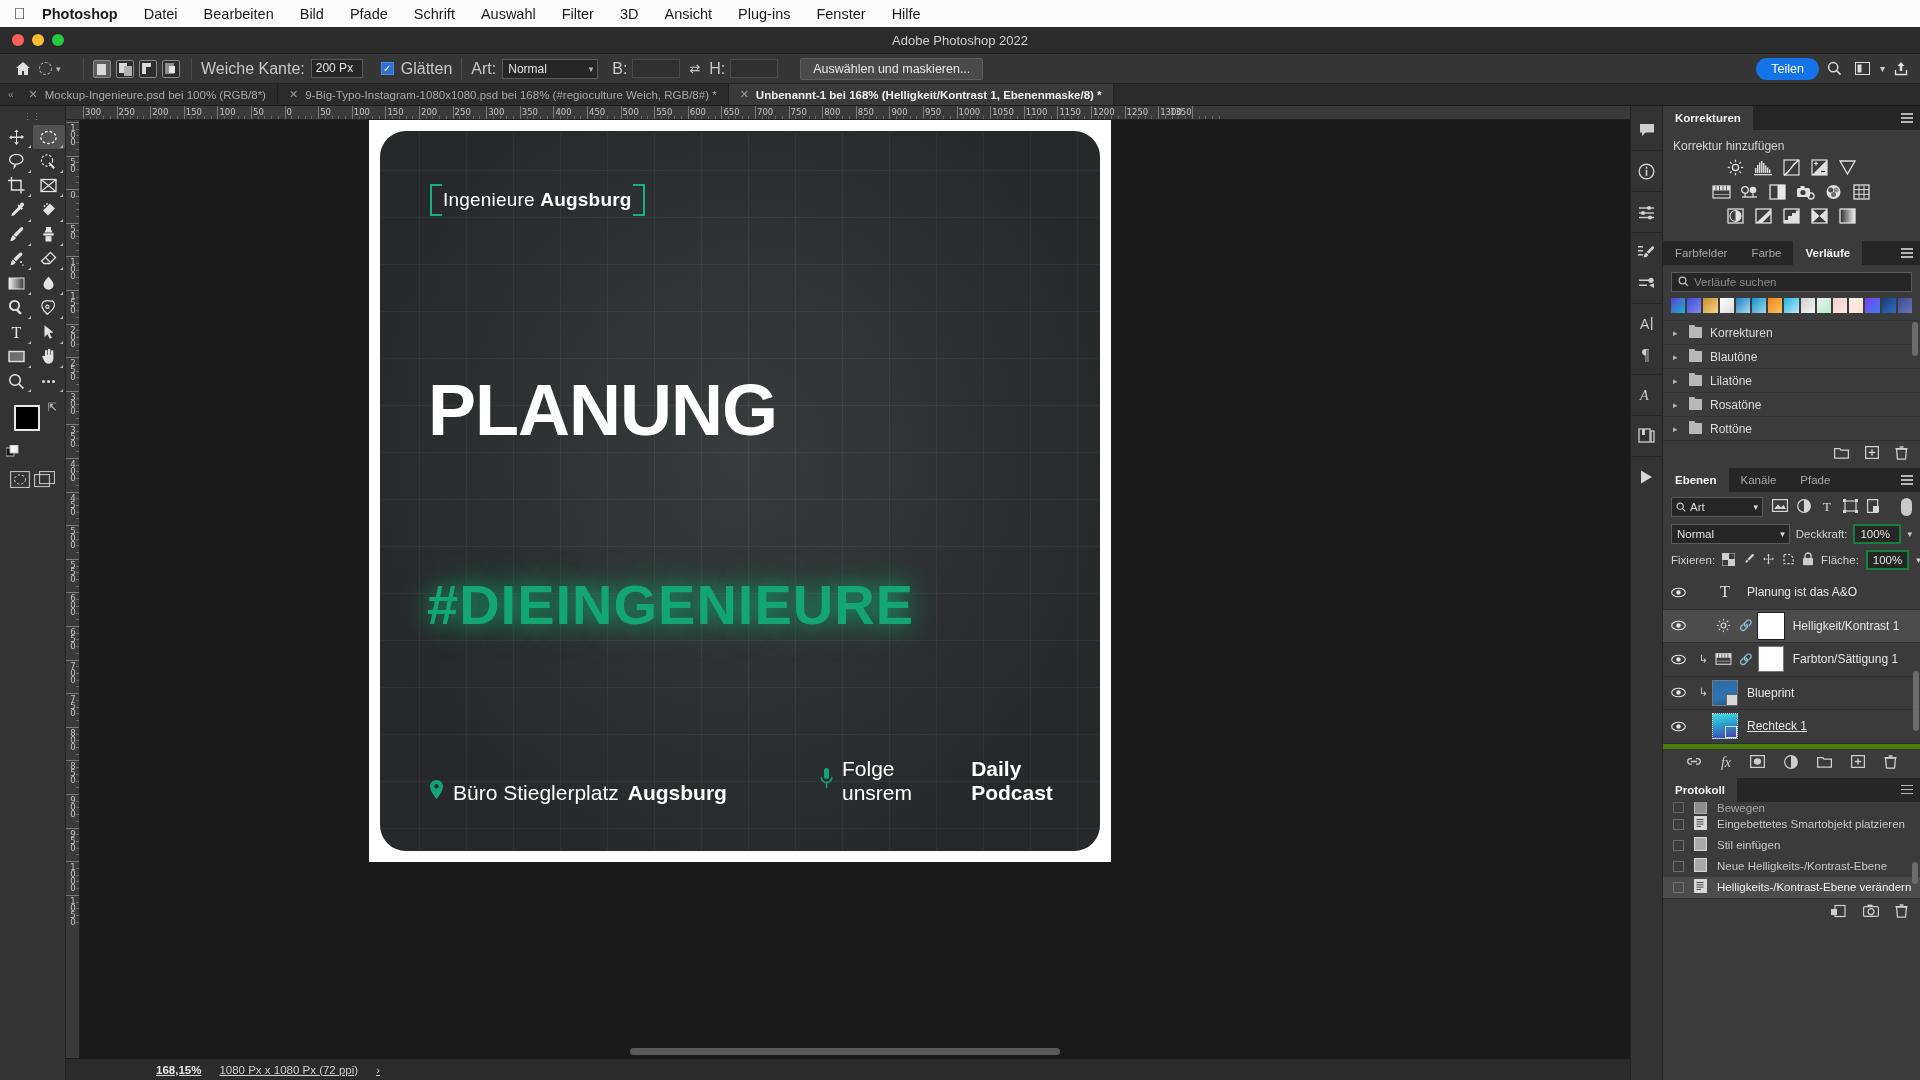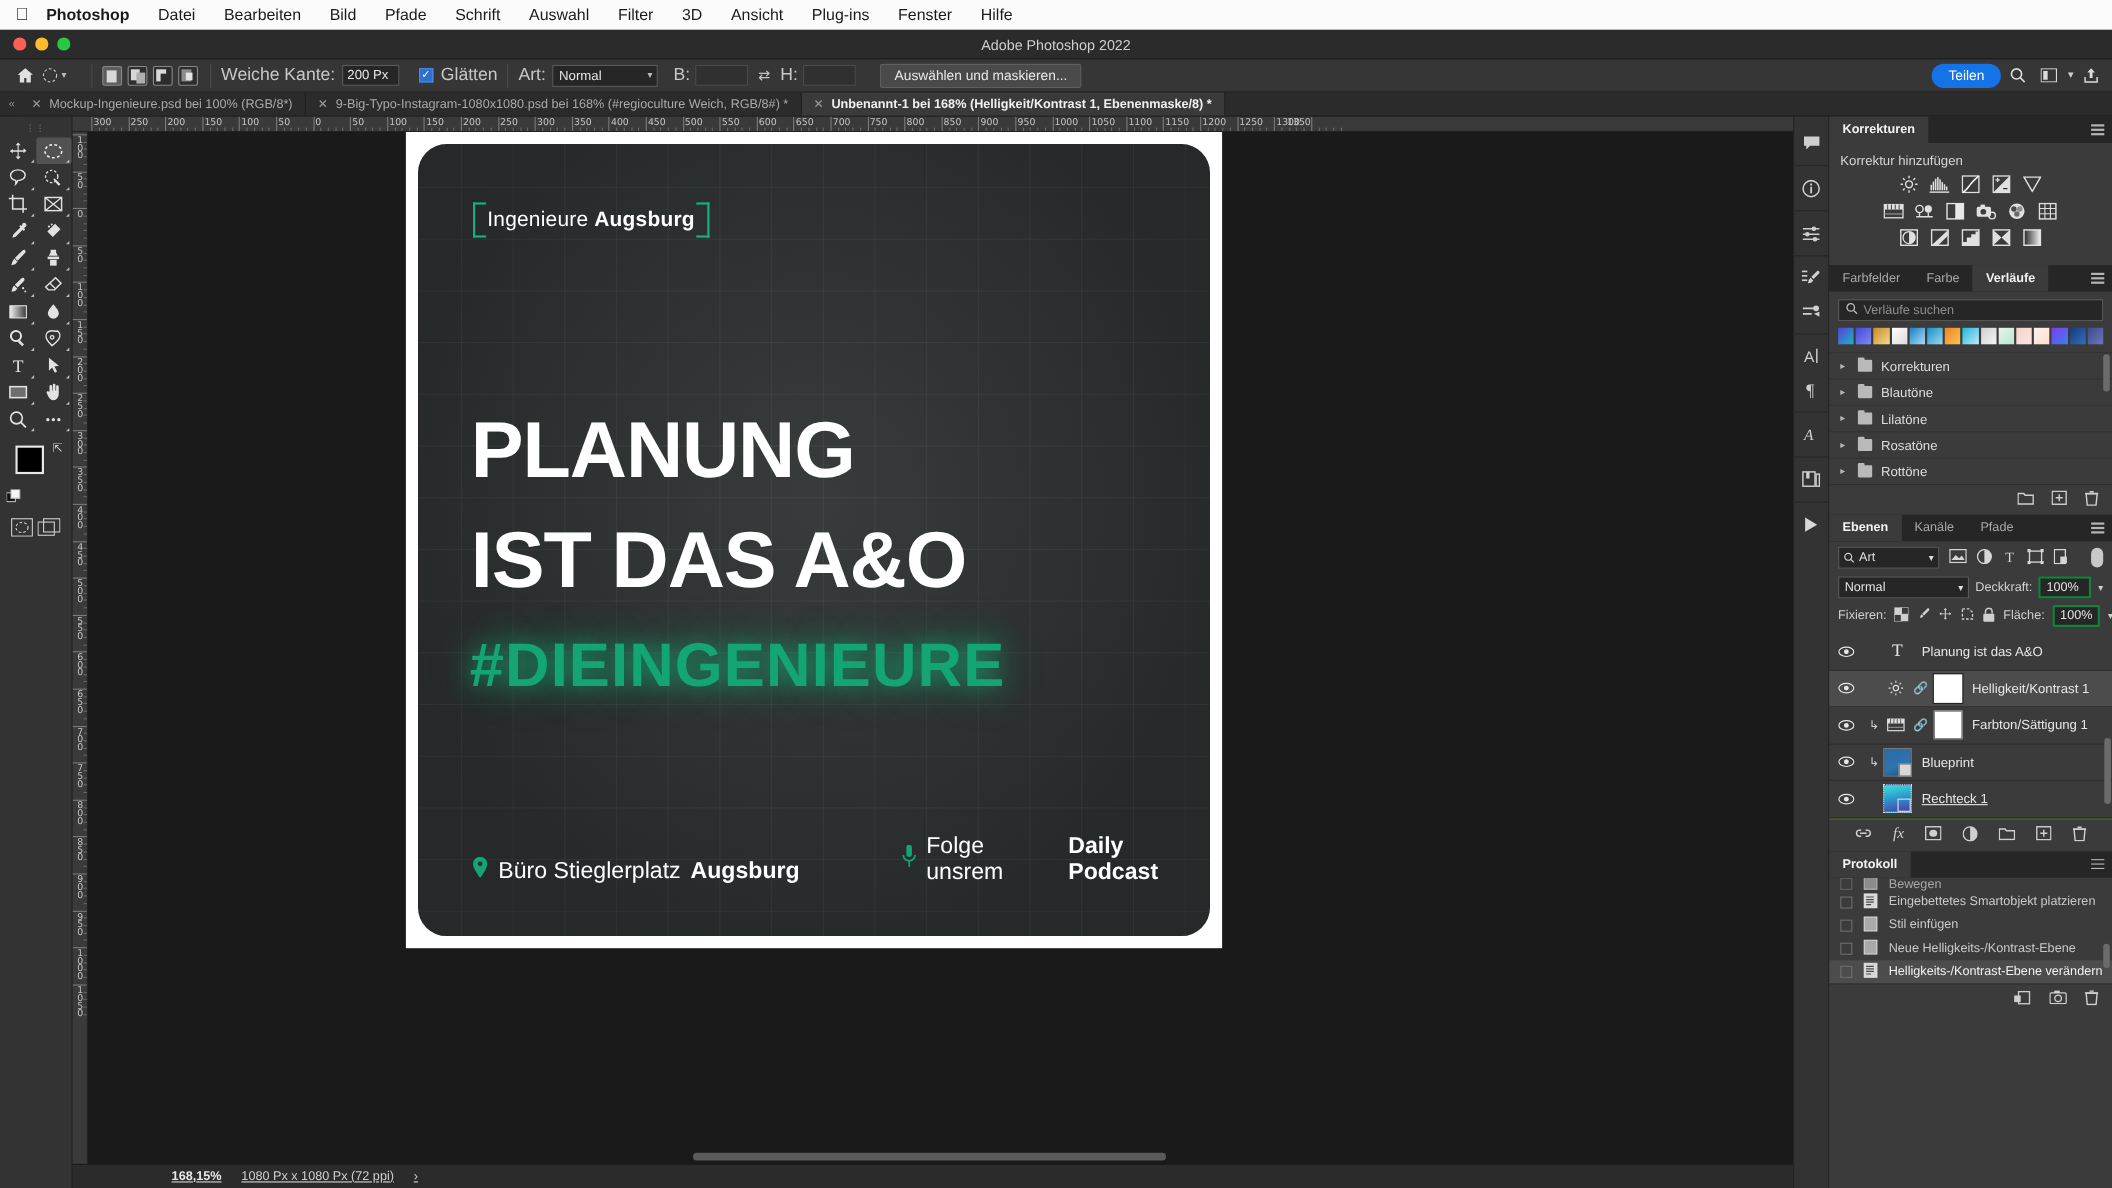--- a/index.html
+++ b/index.html
@@ -203,21 +203,21 @@
   .layer { display:flex; align-items:center; height:33.5px; gap:0px;
            border-bottom:1px solid #2f2f2f; position:relative; }
   .layer.sel { background:#4c4c4c; }
   .layer .eye { width:30px; display:flex; justify-content:center; }
   .layer .thumbs { display:flex; align-items:center; gap:4px; }
   .layer .lname { font-size:12px; color:#e6e6e6; margin-left:9px; white-space:nowrap;}
   .layer .lname.underline { text-decoration:underline; }
   .thumb { width:26px;height:26px; border:1px solid #777; }
   .clipmark { width:9px; color:#cfcfcf; font-size:11px; margin-left:6px; }
   .layers-footer { display:flex; justify-content:center; gap:19px; padding:6px 0;
-                   background:#3b3b3b; border-top:1px solid #4d7c0f;}
+                   background:#3b3b3b; border-top:5px solid #4d7c0f;}
   .hist-row { display:flex; align-items:center; gap:10px; height:21px;
               padding-left:10px; font-size:11.5px; color:#c9c9c9; }
   .hist-row.sel { background:#4c4c4c; color:#f2f2f2; }
   .hist-box { width:11px;height:11px;border:1px solid #6e6e6e; }
   .scrollthumb { position:absolute; right:1px; width:6px; background:#6b6b6b;
                  border-radius:3px; }
 </style>
 </head>
 <body>
 
@@ -909,21 +909,20 @@
 
             <div class="brackets">
               <i class="bk tl"></i>
               <i class="bk bl"></i>
               <i class="bk tr"></i>
               <i class="bk br"></i>
               <span>Ingenieure </span><b>Augsburg</b>
             </div>
 
             <div class="headline" id="hl1">PLANUNG</div>
-            <div class="headline" id="hl2">IST DAS A&amp;O</div>
             <div id="hashtag">#DIEINGENIEURE</div>
 
             <div class="footitem" id="foot1">
               <span>
                 <svg width="15" height="20" viewBox="0 0 15 20">
                     <path d="M7.5 0C3.9 0 1 2.9 1 6.4 1 11 7.5 19 7.5 19S14 11 14 6.4C14 2.9 11.1 0 7.5 0z" fill="#14a575"></path>
                     <circle cx="7.5" cy="6.3" r="2.2" fill="#2e3132"></circle>
                   </svg>
               </span>
               <span class="t">Büro Stieglerplatz </span>

